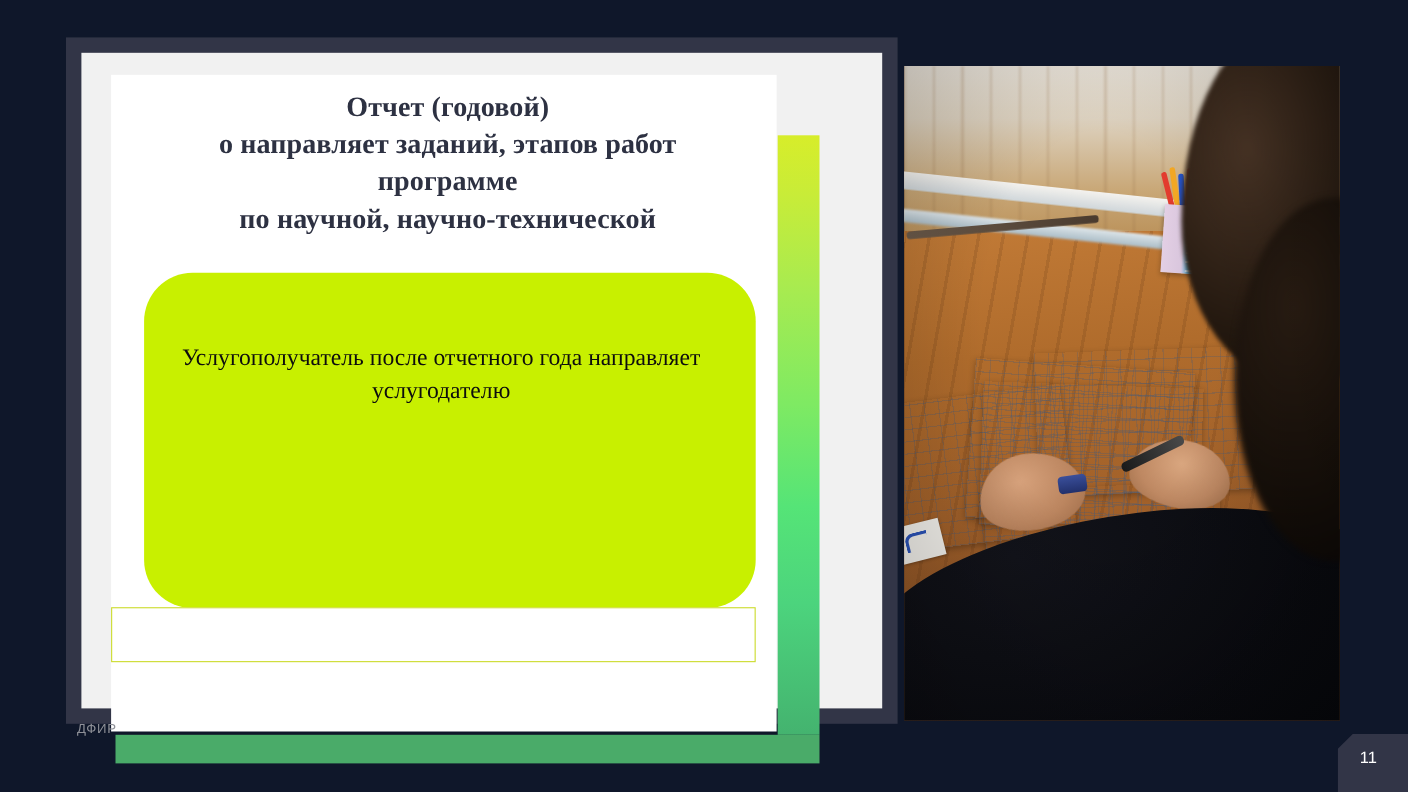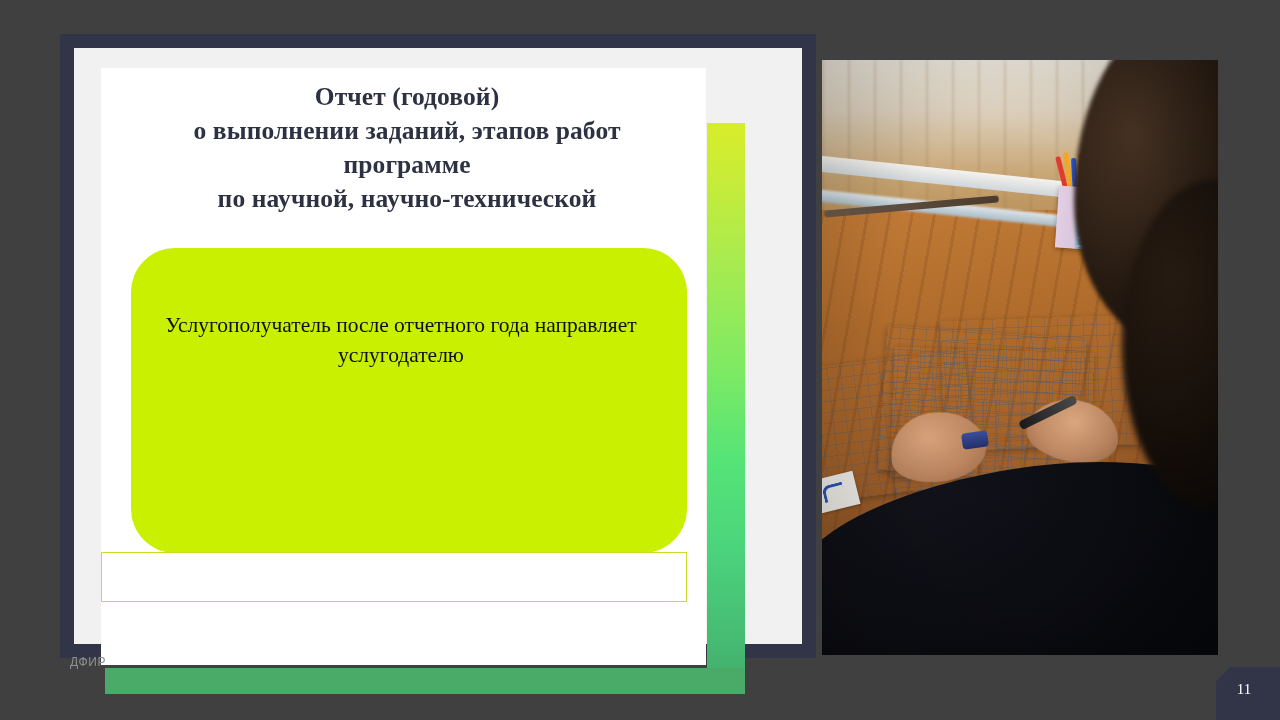--- a/index.html
+++ b/index.html
@@ -13,21 +13,21 @@
   body {
     background: #f1f1f1;
     font-family: "Liberation Sans", sans-serif;
     position: relative;
   }
 
   
   #slide {
     position: absolute;
     inset: 0;
-    background: #404040;
+    background: #0f172a;
   }
 
   
   #dark-frame {
     position: absolute;
     left: 60px;
     top: 34px;
     width: 756px;
     height: 624px;
     background: #323547;
@@ -145,21 +145,20 @@
   
   #page-badge {
     position: absolute;
     left: 1216px;
     top: 667px;
     width: 64px;
     height: 53px;
     background: #323547;
     z-index: 9;
     clip-path: polygon(14px 0, 100% 0, 100% 100%, 0 100%, 0 14px);
-    font-family: Liberation Serif, serif;
   }
   #page-badge .num {
     position: absolute;
     left: 0; right: 8px;
     top: 14px;
     text-align: center;
     color: #ffffff;
     font-size: 15px;
   }
 
@@ -324,21 +323,21 @@
 
   <div id="dark-frame">
     <div id="frame-inner"></div>
   </div>
 
   <div id="gradient-bar"></div>
 
   <div id="white-card">
     <div id="title-block">
       <span class="tl">Отчет (годовой)</span>
-      <span class="tl">о выполнении заданий, этапов работ</span>
+      <span class="tl">о направляет заданий, этапов работ</span>
       <span class="tl">программе</span>
       <span class="tl">по научной, научно-технической</span>
     </div>
   </div>
 
   <div id="callout">
     <p class="p1">Услугополучатель после отчетного года направляет услугодателю</p>
   </div>
 
   <div id="outline-box"></div>

